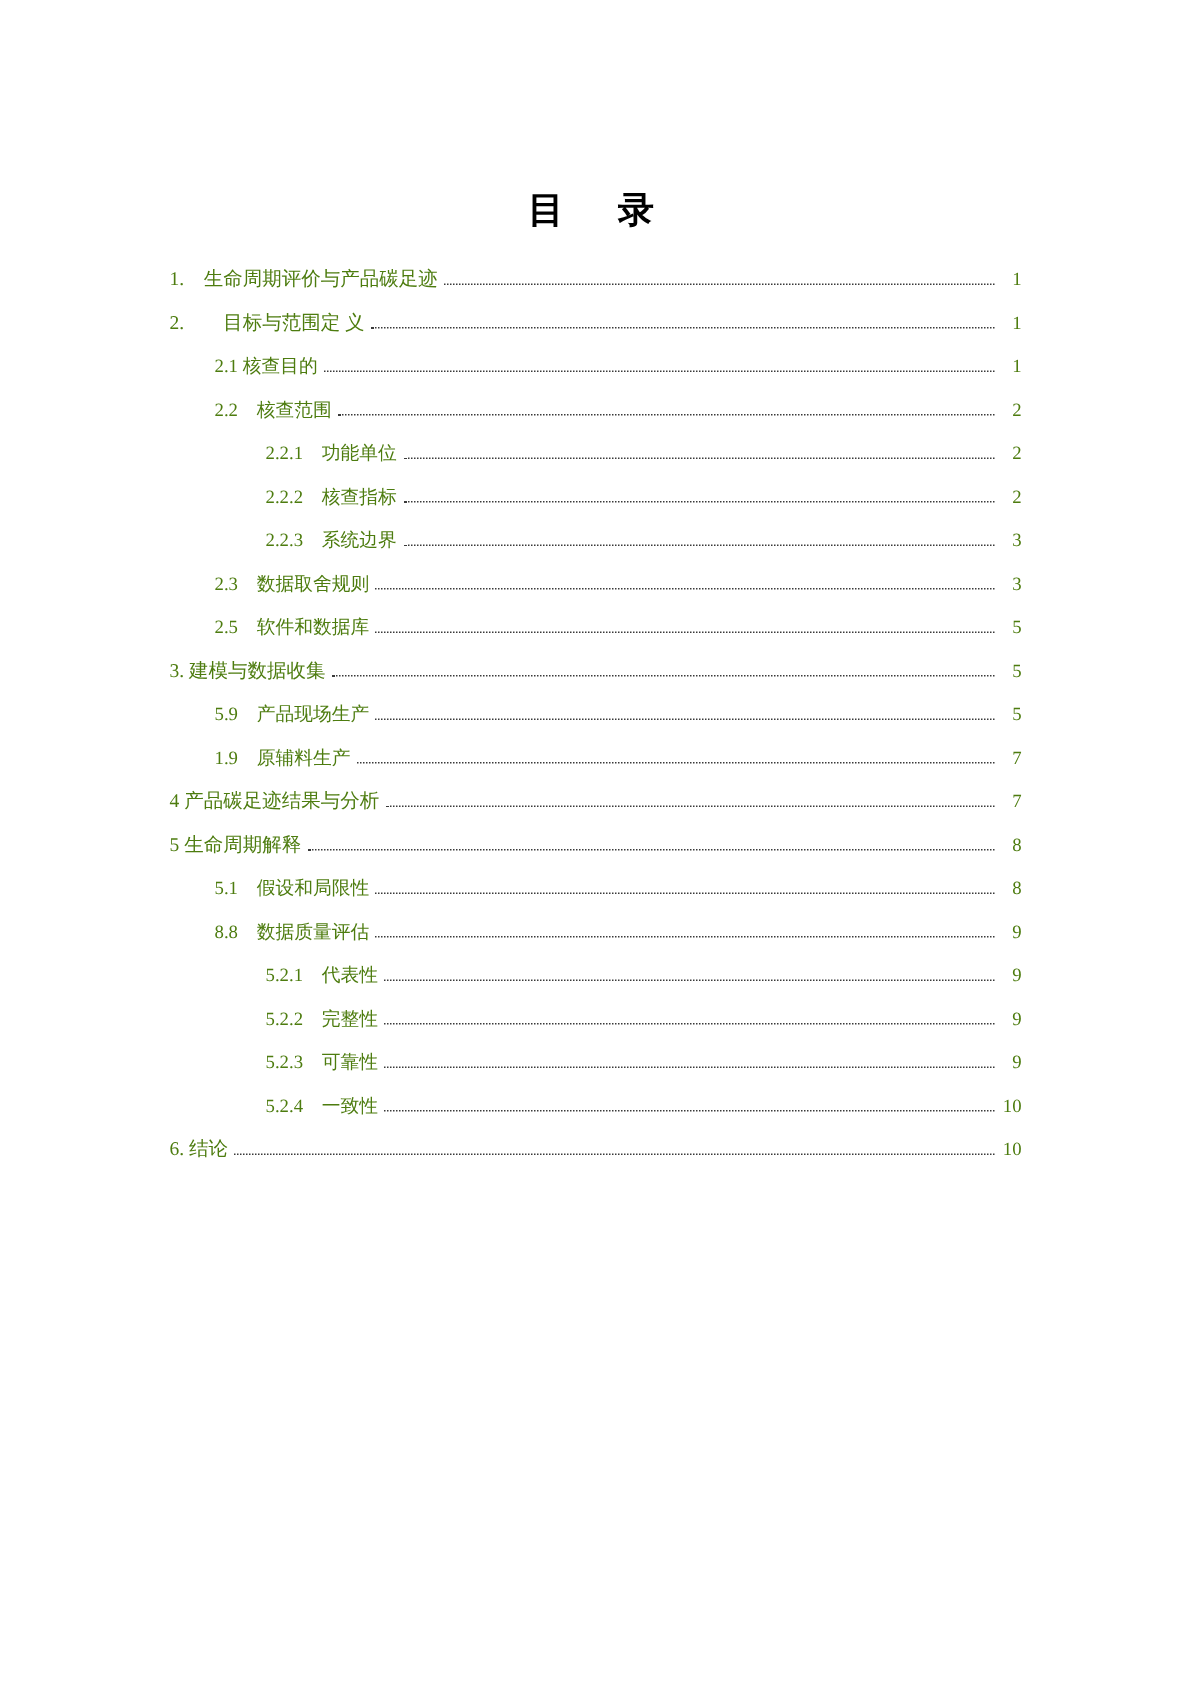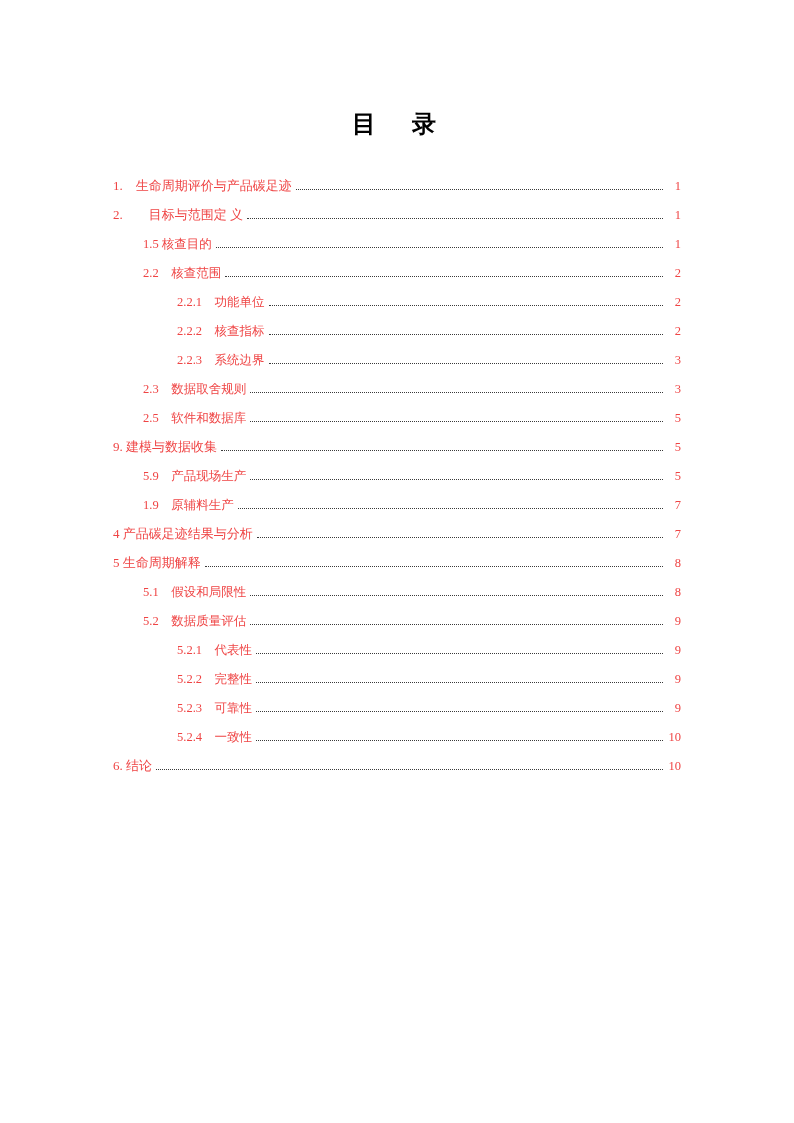--- a/index.html
+++ b/index.html
@@ -12,21 +12,21 @@
     height: 1123px;
     font-family: "Liberation Serif", "DejaVu Serif", serif;
     color: #1a1a1a;
     position: relative;
     overflow: hidden;
   }
   .page {
     width: 794px;
     height: 1123px;
     box-sizing: border-box;
-    padding: 0;
+    padding: 16px;
     position: relative;
   }
   .toc-title {
     text-align: center;
     font-size: 24px;
     font-weight: bold;
     letter-spacing: 6px;
     margin: 0;
     padding-top: 108px;
     padding-bottom: 0;
@@ -41,21 +41,21 @@
     left: 113px;
     top: 164px;
     width: 568px;
   }
   .toc-entry {
     display: flex;
     align-items: flex-end;
     font-size: 12.5px;
     line-height: 1;
     height: 29px;
-    color: #ef4444;
+    color: #4d7c0f;
     white-space: nowrap;
   }
   .toc-entry .txt {
     flex: 0 0 auto;
     padding-right: 3px;
     padding-bottom: 1px;
   }
   .toc-entry .leader {
     flex: 1 1 auto;
     border-bottom: 1px dotted #3a3a3a;
@@ -96,21 +96,21 @@
       <span class="pg">1</span>
     </li>
 
     <li class="toc-entry lvl1">
       <span class="txt">2.　　目标与范围定 义</span>
       <span class="leader"></span>
       <span class="pg">1</span>
     </li>
 
     <li class="toc-entry lvl2">
-      <span class="txt">1.5 核查目的</span>
+      <span class="txt">2.1 核查目的</span>
       <span class="leader"></span>
       <span class="pg">1</span>
     </li>
 
     <li class="toc-entry lvl2">
       <span class="txt">2.2　核查范围</span>
       <span class="leader"></span>
       <span class="pg">2</span>
     </li>
 
@@ -139,21 +139,21 @@
     </li>
 
 
     <li class="toc-entry lvl2">
       <span class="txt">2.5　软件和数据库</span>
       <span class="leader"></span>
       <span class="pg">5</span>
     </li>
 
     <li class="toc-entry lvl1">
-      <span class="txt">9. 建模与数据收集</span>
+      <span class="txt">3. 建模与数据收集</span>
       <span class="leader"></span>
       <span class="pg">5</span>
     </li>
 
     <li class="toc-entry lvl2">
       <span class="txt">5.9　产品现场生产</span>
       <span class="leader"></span>
       <span class="pg">5</span>
     </li>
 
@@ -175,21 +175,21 @@
       <span class="pg">8</span>
     </li>
 
     <li class="toc-entry lvl2">
       <span class="txt">5.1　假设和局限性</span>
       <span class="leader"></span>
       <span class="pg">8</span>
     </li>
 
     <li class="toc-entry lvl2">
-      <span class="txt">5.2　数据质量评估</span>
+      <span class="txt">8.8　数据质量评估</span>
       <span class="leader"></span>
       <span class="pg">9</span>
     </li>
 
     <li class="toc-entry lvl3">
       <span class="txt">5.2.1　代表性</span>
       <span class="leader"></span>
       <span class="pg">9</span>
     </li>
 

